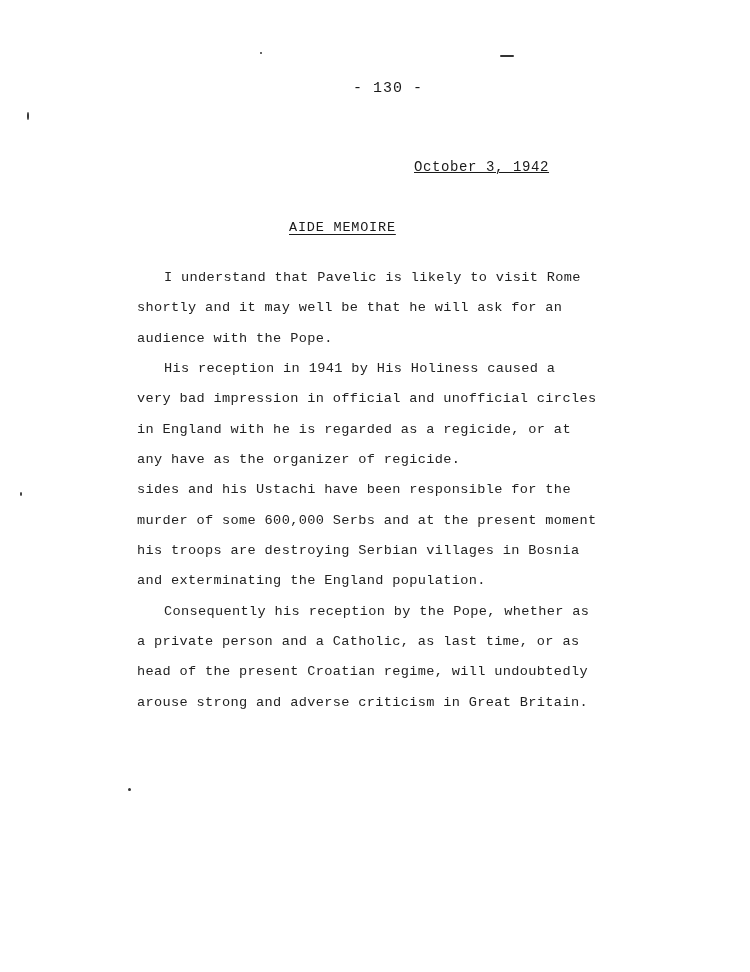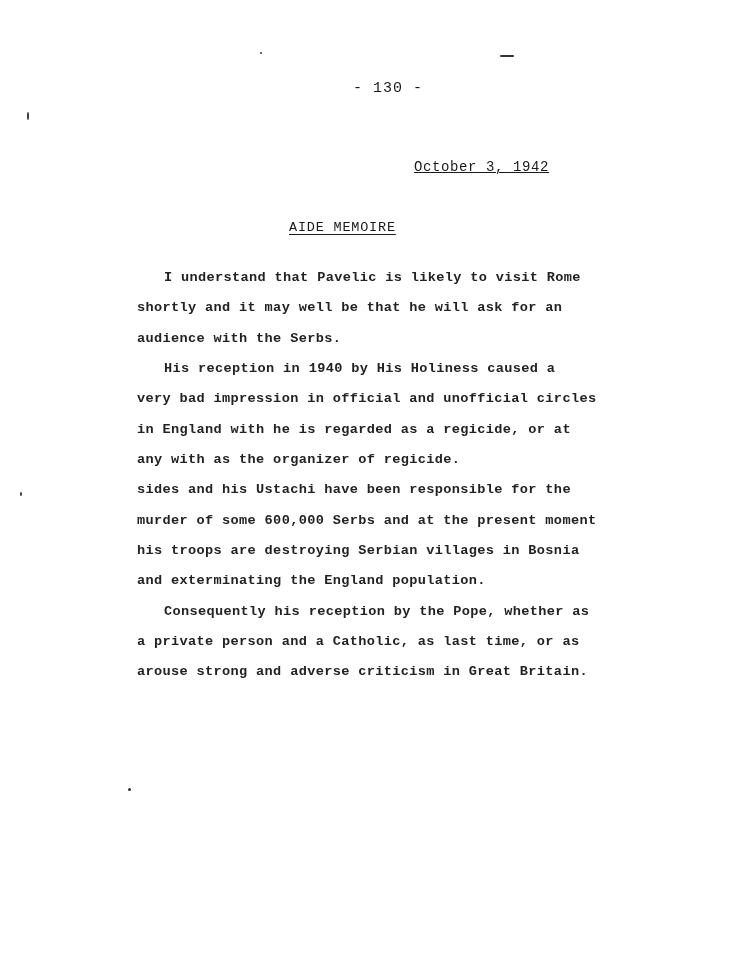--- a/index.html
+++ b/index.html
@@ -41,21 +41,21 @@
       text-align: right;
     }
     .body-text {
       position: absolute;
       top: 263px;
       left: 137px;
       width: 500px;
       font-size: 13.6px;
       line-height: 30.35px;
       letter-spacing: 0.35px;
-      font-weight: bold;
+      font-weight: normal;
       color: #222;
     }
     .line {
       display: block;
       white-space: pre;
     }
     .indent {
       padding-left: 27px;
     }
     .speck {
@@ -69,37 +69,38 @@
 
 <div>
   <div class="page-number">- 130 -</div>
   <div class="date">October 3, 1942</div>
   <div class="title">AIDE MEMOIRE</div>
 
   <div class="body-text">
     <div>
       <span class="line indent">I understand that Pavelic is likely to visit Rome</span>
       <span class="line">shortly and it may well be that he will ask for an</span>
-      <span class="line">audience with the Serbs.</span>
+      <span class="line">audience with the Pope.</span>
     </div>
     <div>
-      <span class="line indent">His reception in 1940 by His Holiness caused a</span>
+      <span class="line indent">His reception in 1941 by His Holiness caused a</span>
       <span class="line">very bad impression in official and unofficial circles</span>
       <span class="line">in England with he is regarded as a regicide, or at</span>
-      <span class="line">any with as the organizer of regicide.</span>
+      <span class="line">any have as the organizer of regicide.</span>
     </div>
     <div>
       <span class="line">sides and his Ustachi have been responsible for the</span>
       <span class="line">murder of some 600,000 Serbs and at the present moment</span>
       <span class="line">his troops are destroying Serbian villages in Bosnia</span>
       <span class="line">and exterminating the England population.</span>
     </div>
     <div>
       <span class="line indent">Consequently his reception by the Pope, whether as</span>
       <span class="line">a private person and a Catholic, as last time, or as</span>
+      <span class="line">head of the present Croatian regime, will undoubtedly</span>
       <span class="line">arouse strong and adverse criticism in Great Britain.</span>
     </div>
   </div>
 
   <div class="speck" style="left:500px;top:55px;width:14px;height:2px;border-radius:1px;"></div>
   <div class="speck" style="left:27px;top:112px;width:2px;height:8px;"></div>
   <div class="speck" style="left:128px;top:788px;width:3px;height:3px;"></div>
   <div class="speck" style="left:20px;top:492px;width:2px;height:4px;"></div>
   <div class="speck" style="left:260px;top:52px;width:2px;height:2px;"></div>
 </div>

